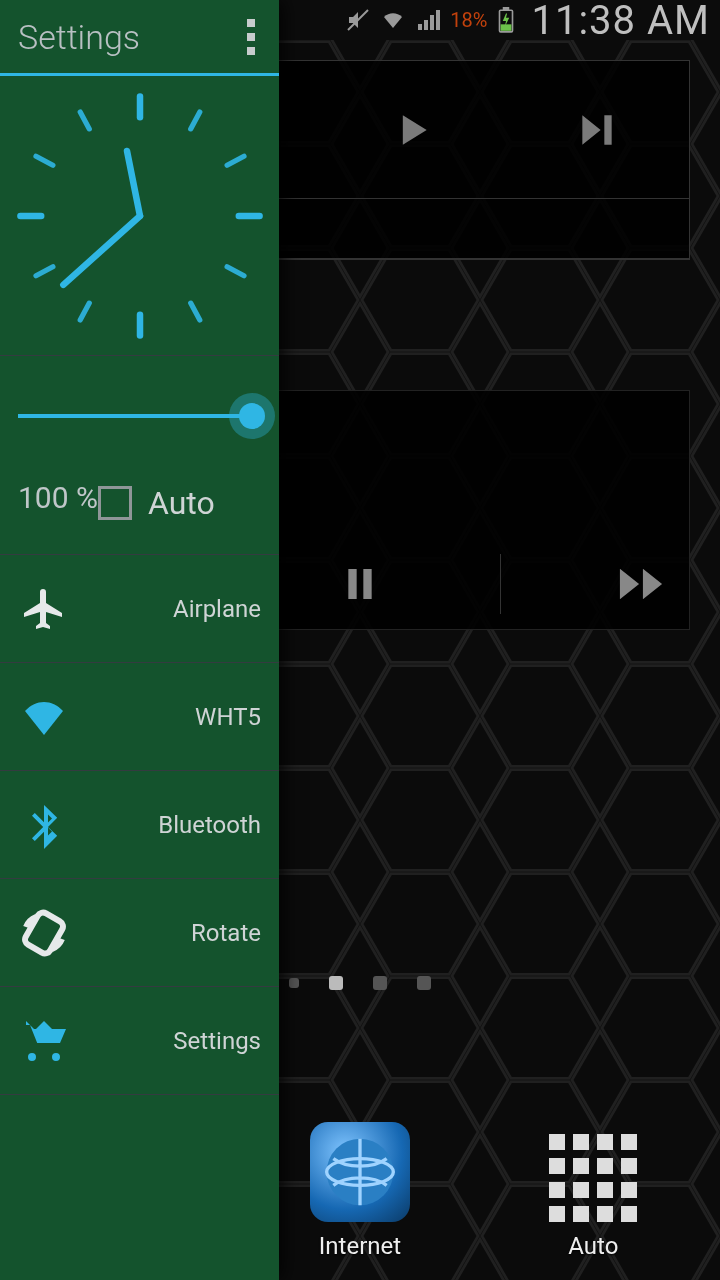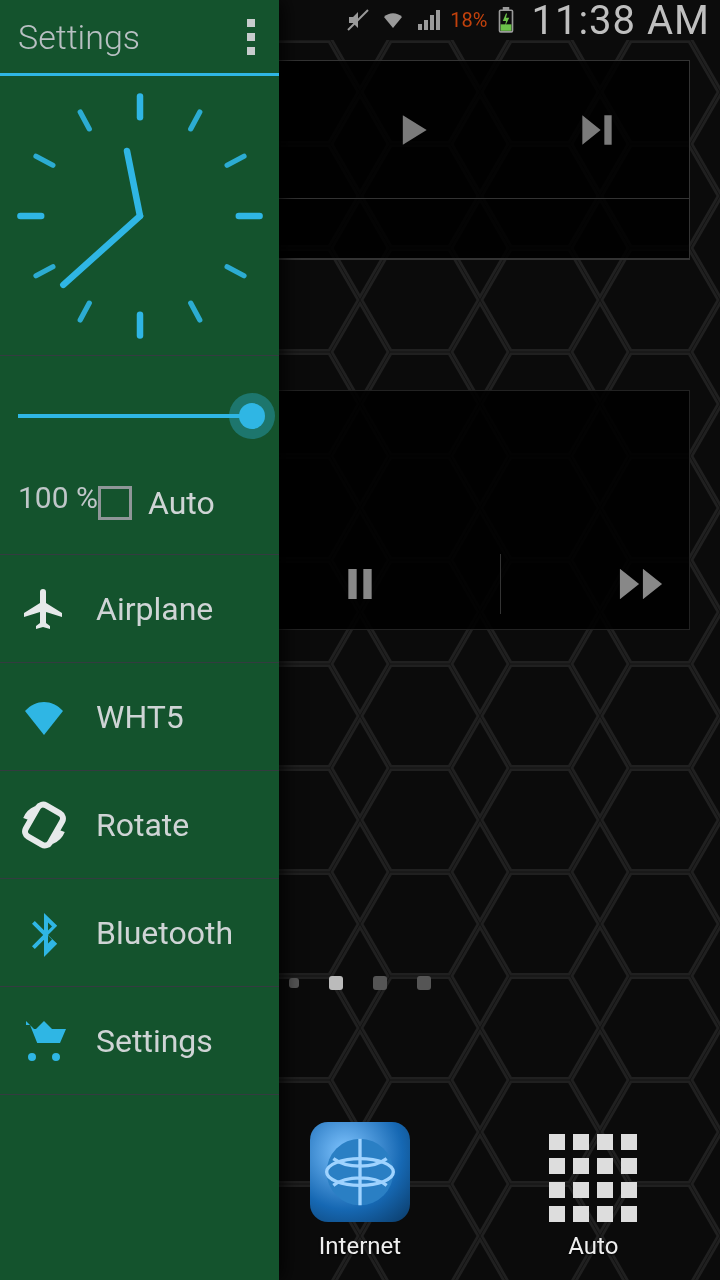--- a/index.html
+++ b/index.html
@@ -188,22 +188,23 @@
     width:34px; height:34px; border:3px solid #8f9698;
   }
   .auto-label { font-size:32px; color:#cfd4d5;}
 
   .menu-item {
     height: 108px;
     display:flex; align-items:center;
     padding: 0 18px;
     gap: 26px;
     border-bottom: 1px solid #343b40;
-    font-size: 32px;
+    font-size: 24px;
     color:#cfd4d5;
+    justify-content:space-between;
   }
   .menu-icon { width:52px; height:52px; display:flex; align-items:center; justify-content:center; flex-shrink:0;}
   .menu-icon svg { width:48px; height:48px; }
   .blue-fill { fill:#2fb6e4; }
   .white-stroke { stroke:#e6e9ea; fill:none; stroke-width:3; }
 </style>
 </head>
 <body>
 
 <div class="home">
@@ -396,34 +397,34 @@
       <svg viewBox="0 0 24 24">
           <path class="blue-fill" d="M12 21l9.5-12C16 3 8 3 2.5 9L12 21z"></path>
         </svg>
     </div>
     <span>WHT5</span>
   </div>
 
   <div class="menu-item">
     <div class="menu-icon">
       <svg viewBox="0 0 24 24">
+          <path class="blue-fill" d="M12 2v8.6L7.4 6 6 7.4 11.6 13 6 18.6 7.4 20 12 15.4V24l6.6-6.6L14 13l4.6-4.6L12 2zm2 4.8l2 2-2 2V6.8zm0 10.4v-4l2 2-2 2z"></path>
+        </svg>
+    </div>
+    <span>Bluetooth</span>
+  </div>
+
+  <div class="menu-item">
+    <div class="menu-icon">
+      <svg viewBox="0 0 24 24">
           <rect x="5" y="3" width="14" height="18" rx="3" class="white-stroke" transform="rotate(30 12 12)"></rect>
           <path class="white-stroke" d="M3 9a9 9 0 0 1 5-5M21 15a9 9 0 0 1-5 5"></path>
         </svg>
     </div>
     <span>Rotate</span>
-  </div>
-
-  <div class="menu-item">
-    <div class="menu-icon">
-      <svg viewBox="0 0 24 24">
-          <path class="blue-fill" d="M12 2v8.6L7.4 6 6 7.4 11.6 13 6 18.6 7.4 20 12 15.4V24l6.6-6.6L14 13l4.6-4.6L12 2zm2 4.8l2 2-2 2V6.8zm0 10.4v-4l2 2-2 2z"></path>
-        </svg>
-    </div>
-    <span>Bluetooth</span>
   </div>
 
   <div class="menu-item">
     <div class="menu-icon">
       <svg viewBox="0 0 24 24">
         <path class="blue-fill" d="M6 18a2 2 0 1 0 .001 4.001A2 2 0 0 0 6 18zm12 0a2 2 0 1 0 .001 4.001A2 2 0 0 0 18 18zM3 2v2h2l3.6 9H20l3-7H7"></path>
         <path class="blue-fill" d="M12 2l-4 4h3v4h2V6h3z"></path>
       </svg>
     </div>
     <span>Settings</span>

